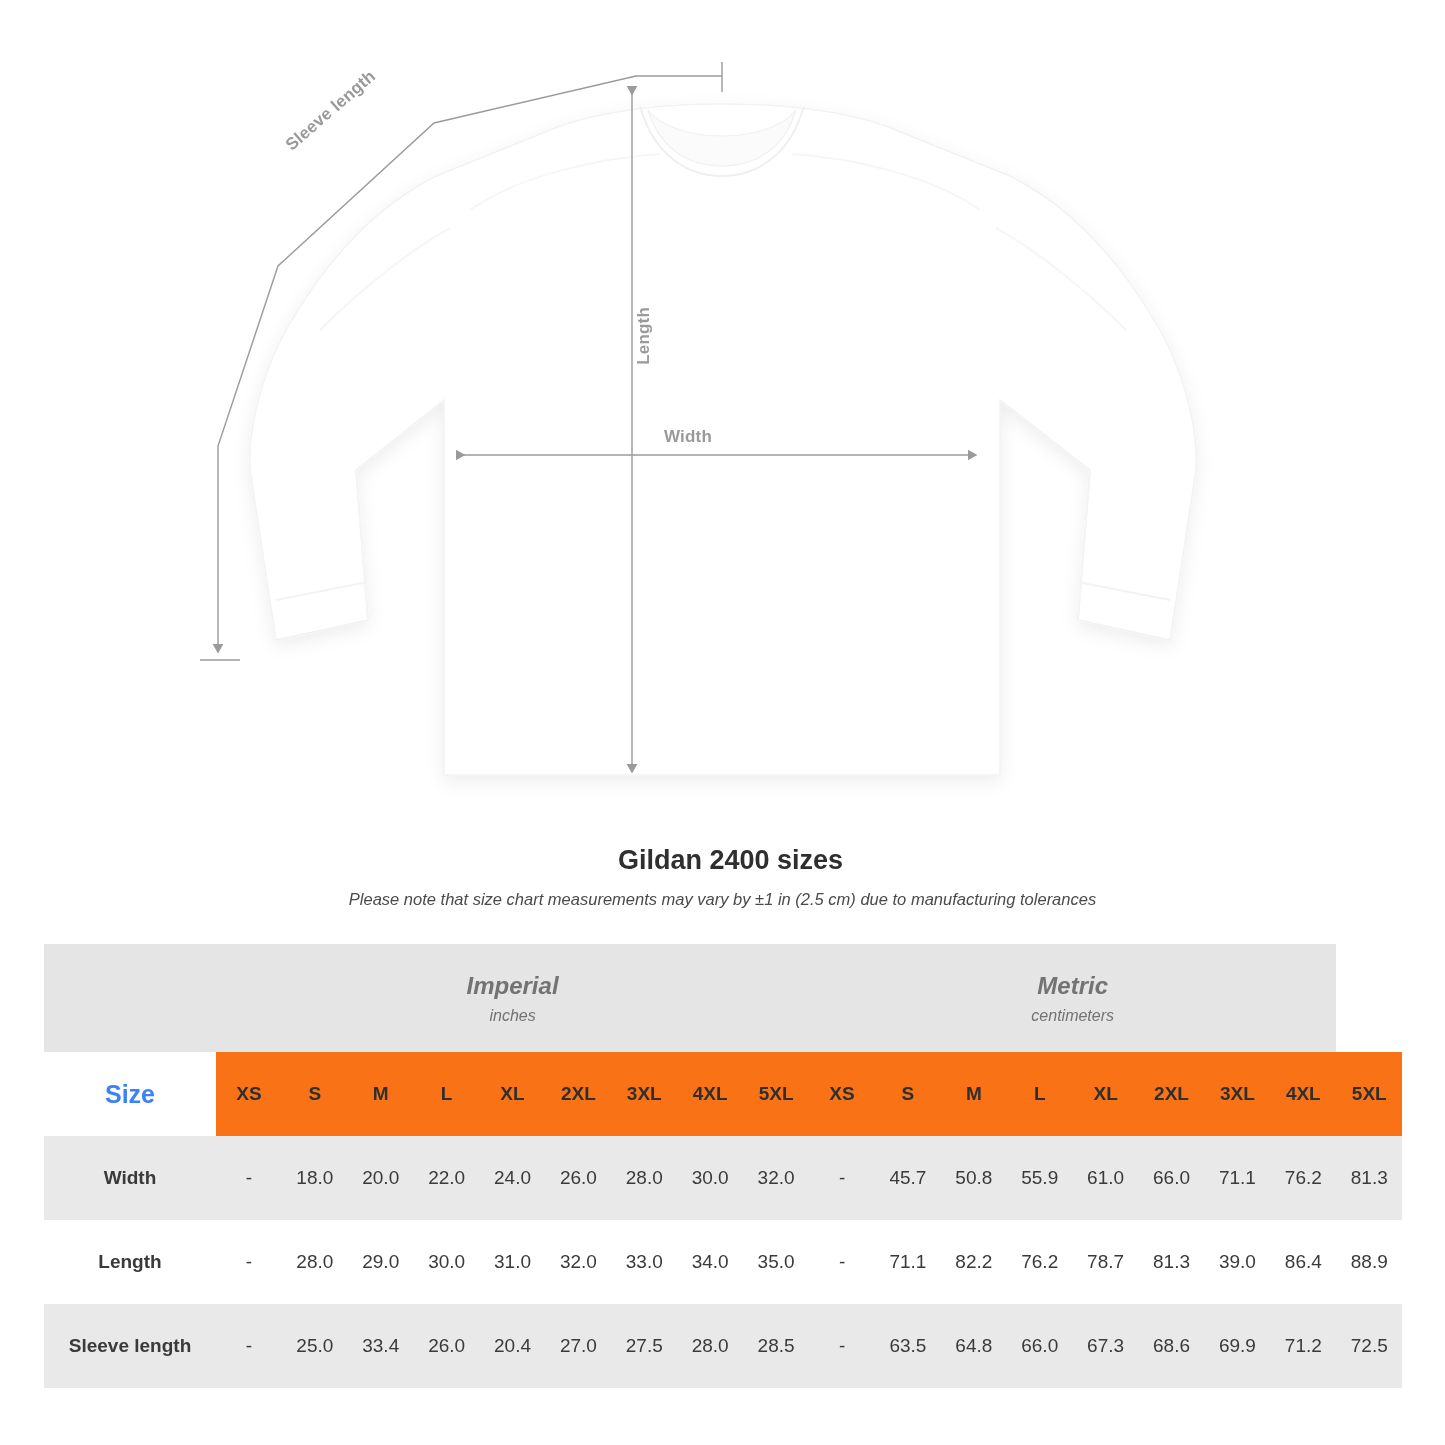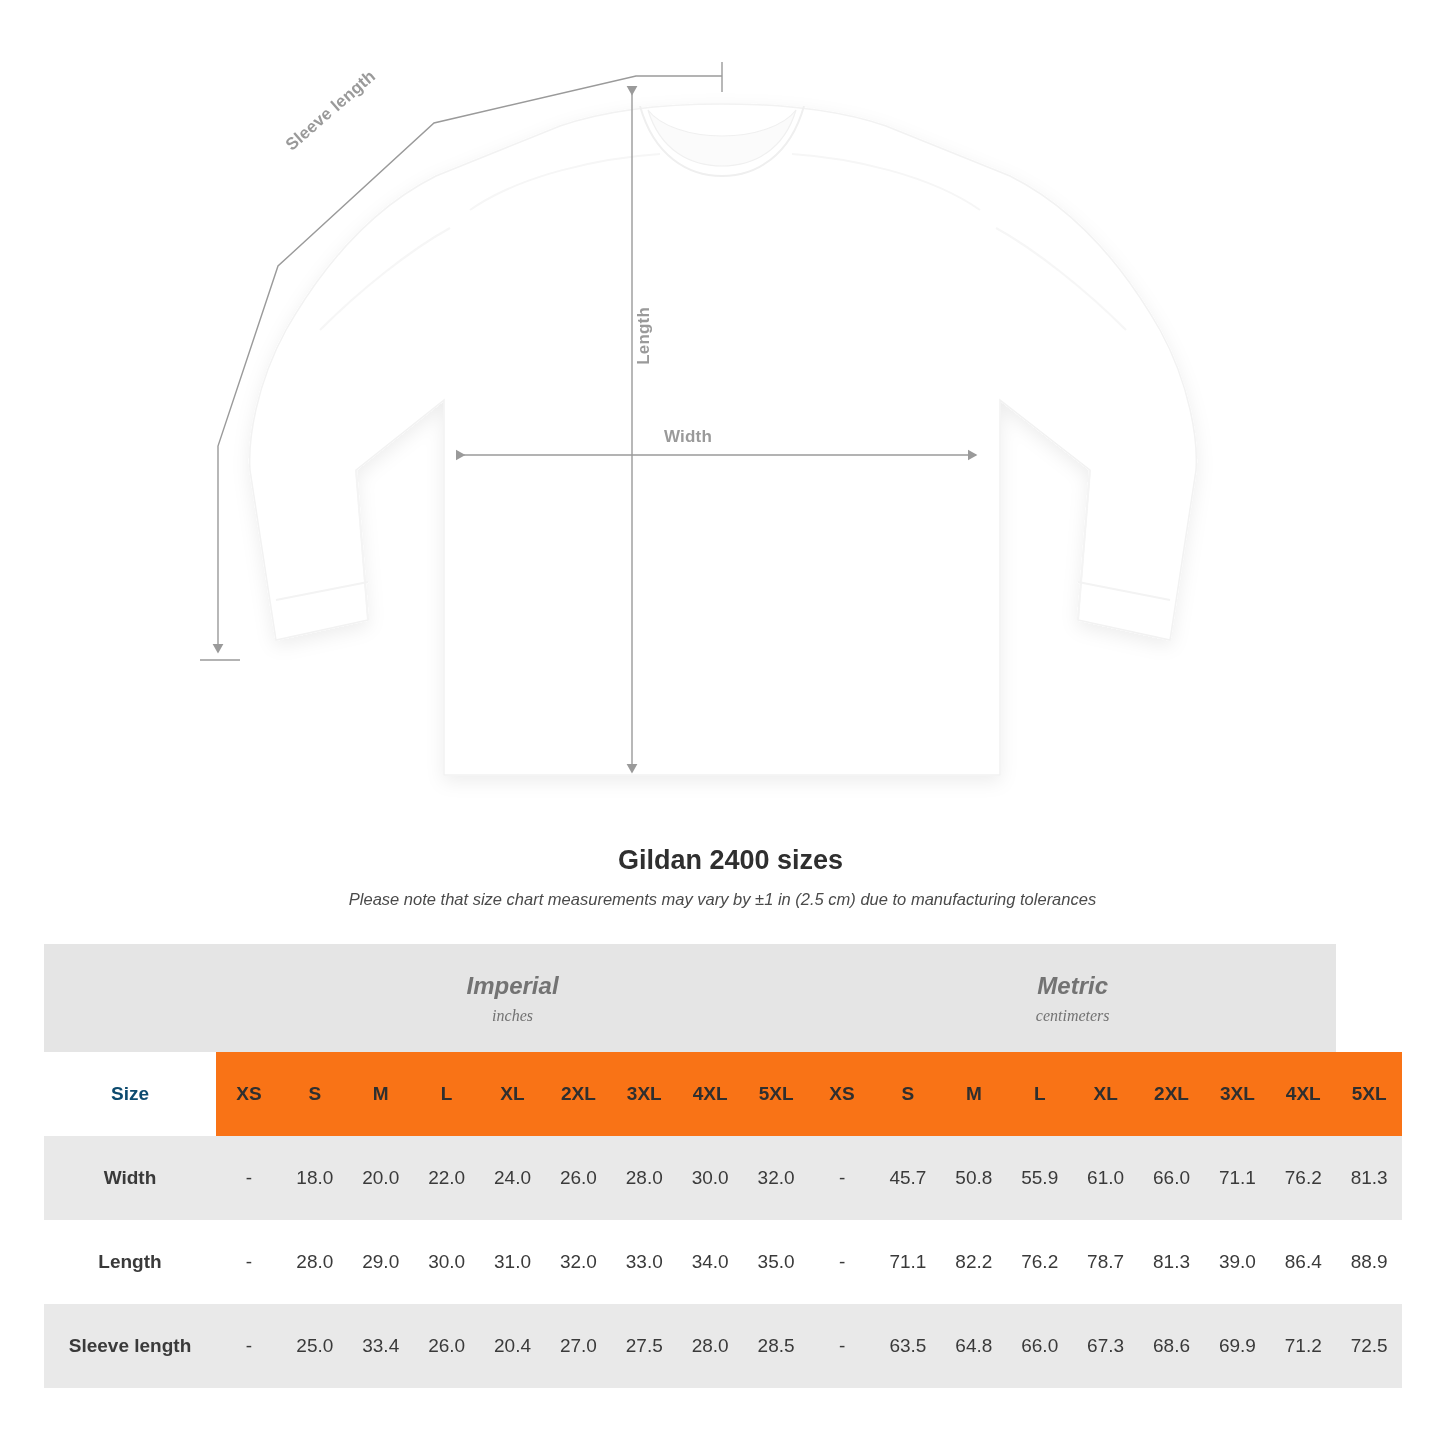--- a/index.html
+++ b/index.html
@@ -89,41 +89,40 @@
     font-style: italic;
     font-weight: bold;
     color: #737373;
     line-height: 1.25;
   }
   .unit-sub {
     font-size: 16px;
     font-style: italic;
     color: #737373;
     margin-top: 6px;
-    font-family: Liberation Serif, serif;
   }
   .hdrrow td {
     background: #f97316;
     height: 84px;
     font-size: 19px;
     font-weight: bold;
     color: #2f2f2f;
   }
   .hdrrow td.rowlabel { background: #ffffff; }
   tr.band td {
     height: 84px;
     font-size: 19px;
     color: #3a3a3a;
   }
   tr.band-grey td { background: #e9e9e9; }
   tr.band-white td { background: #ffffff; }
   td.rowlabel {
     font-weight: bold;
-    color: #0c4a6e;
-    font-size: 19px;
+    color: #3b82f6;
+    font-size: 25px;
   }
   col.lbl { width: 172px; }
   col.cell { width: 65.9px; }
 </style>
 </head>
 <body>
 
 <div class="page">
 
   <div class="illus">

